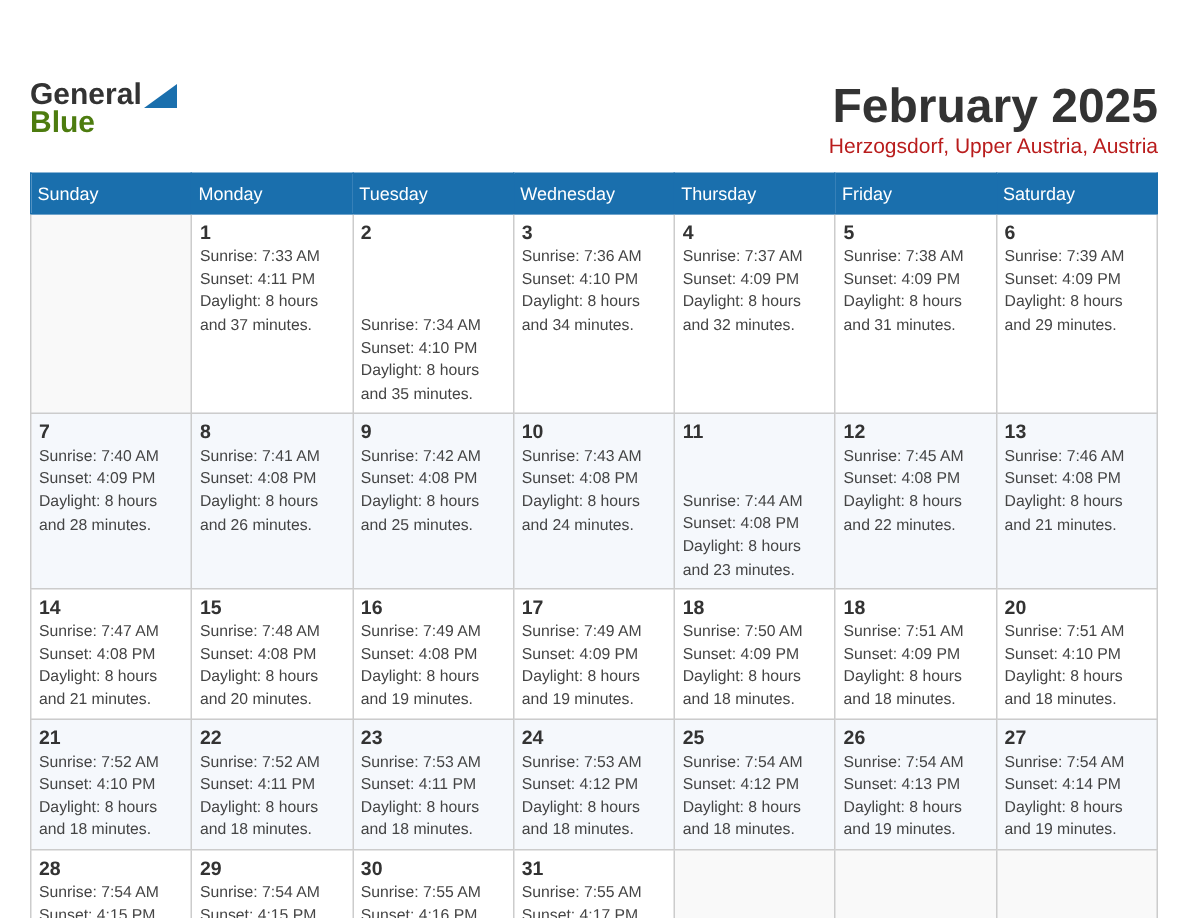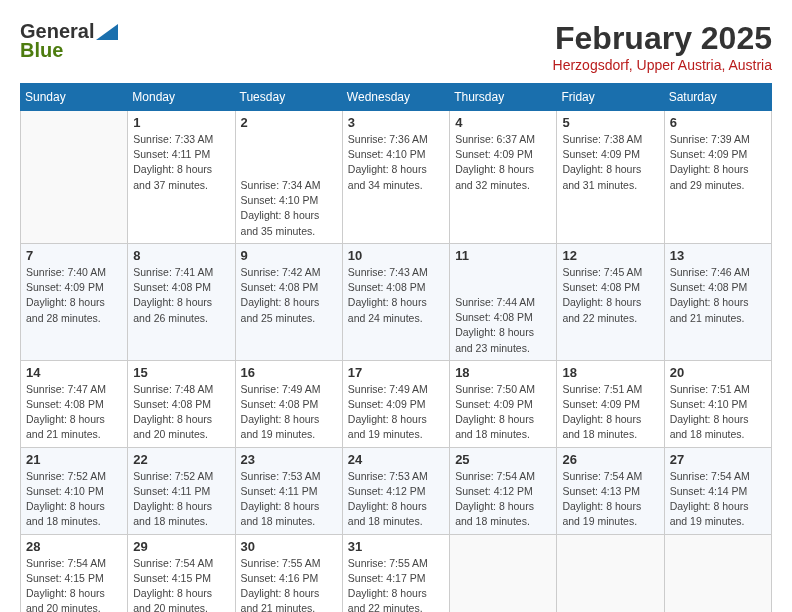--- a/index.html
+++ b/index.html
@@ -8,20 +8,21 @@
       background: #fff;
       width: 792px;
       min-height: 612px;
       padding: 20px;
     }
     .header {
       display: flex;
       justify-content: space-between;
       align-items: flex-start;
       margin-bottom: 10px;
+      margin-top: 32px;
     }
     .logo {
       display: flex;
       flex-direction: column;
       align-items: flex-start;
     }
     .logo-line {
       display: flex;
       align-items: center;
     }
@@ -132,21 +133,21 @@
         </td>
         <td>
           <span class="day-number">3</span>
           <div class="day-info" style="white-space: pre-line;">Sunrise: 7:36 AM
 Sunset: 4:10 PM
 Daylight: 8 hours
 and 34 minutes.</div>
         </td>
         <td>
           <span class="day-number">4</span>
-          <div class="day-info" style="white-space: pre-line;">Sunrise: 6:37 AM
+          <div class="day-info" style="white-space: pre-line;">Sunrise: 7:37 AM
 Sunset: 4:09 PM
 Daylight: 8 hours
 and 32 minutes.</div>
         </td>
         <td>
           <span class="day-number">5</span>
           <div class="day-info" style="white-space: pre-line;">Sunrise: 7:38 AM
 Sunset: 4:09 PM
 Daylight: 8 hours
 and 31 minutes.</div>

